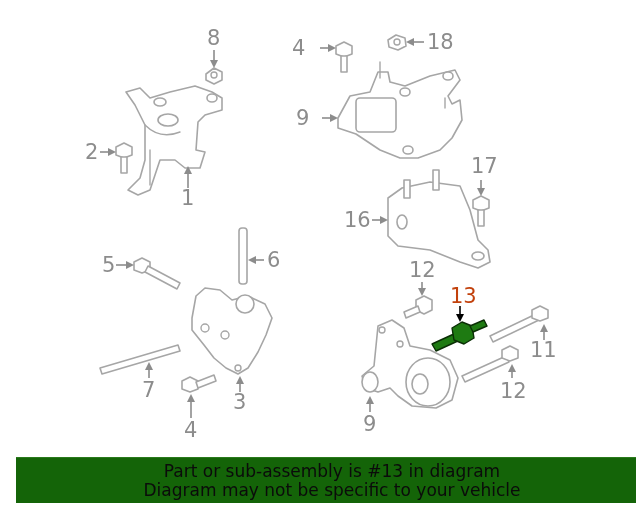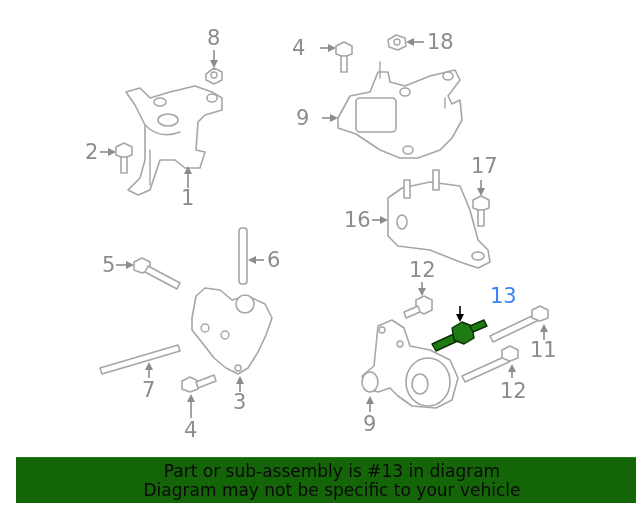--- a/index.html
+++ b/index.html
@@ -1,19 +1,19 @@
 <!DOCTYPE html>
 <html><head>
 <meta charset="utf-8">
 <style>
   html, body { margin: 0; padding: 0; background: #ffffff; }
   body { width: 640px; height: 512px; position: relative; overflow: hidden; font-family: "DejaVu Sans", sans-serif; }
   #diagram { position: absolute; left: 0; top: 0; width: 640px; height: 512px; }
   .callout { position: absolute; font-size: 21px; color: #8c8c8c; line-height: 1; font-family: "DejaVu Sans", sans-serif; }
-  .callout.hl { color: #3b82f6; margin-left: 40px; }
+  .callout.hl { color: #c2410c; }
   #banner { position: absolute; left: 16px; top: 457px; width: 608px; height: 45px; background: #146408; border-top: 1px solid #2a7a1c;
             display: flex; flex-direction: column; align-items: center; justify-content: center; padding-left: 12px; }
   #banner span { font-size: 17px; line-height: 19px; color: #0b0b0b; font-family: "DejaVu Sans", sans-serif; }
   svg .p { fill: #ffffff; stroke: #a6a6a6; stroke-width: 1.6; stroke-linejoin: round; }
   svg .l { fill: none; stroke: #a6a6a6; stroke-width: 1.4; stroke-linecap: round; }
   svg .ar { fill: none; stroke: #8c8c8c; stroke-width: 1.6; }
   svg .ah { fill: #8c8c8c; }
   svg .g { fill: #1e7a12; stroke: #0a2e05; stroke-width: 1.4; stroke-linejoin: round; }
 </style>
 </head>

